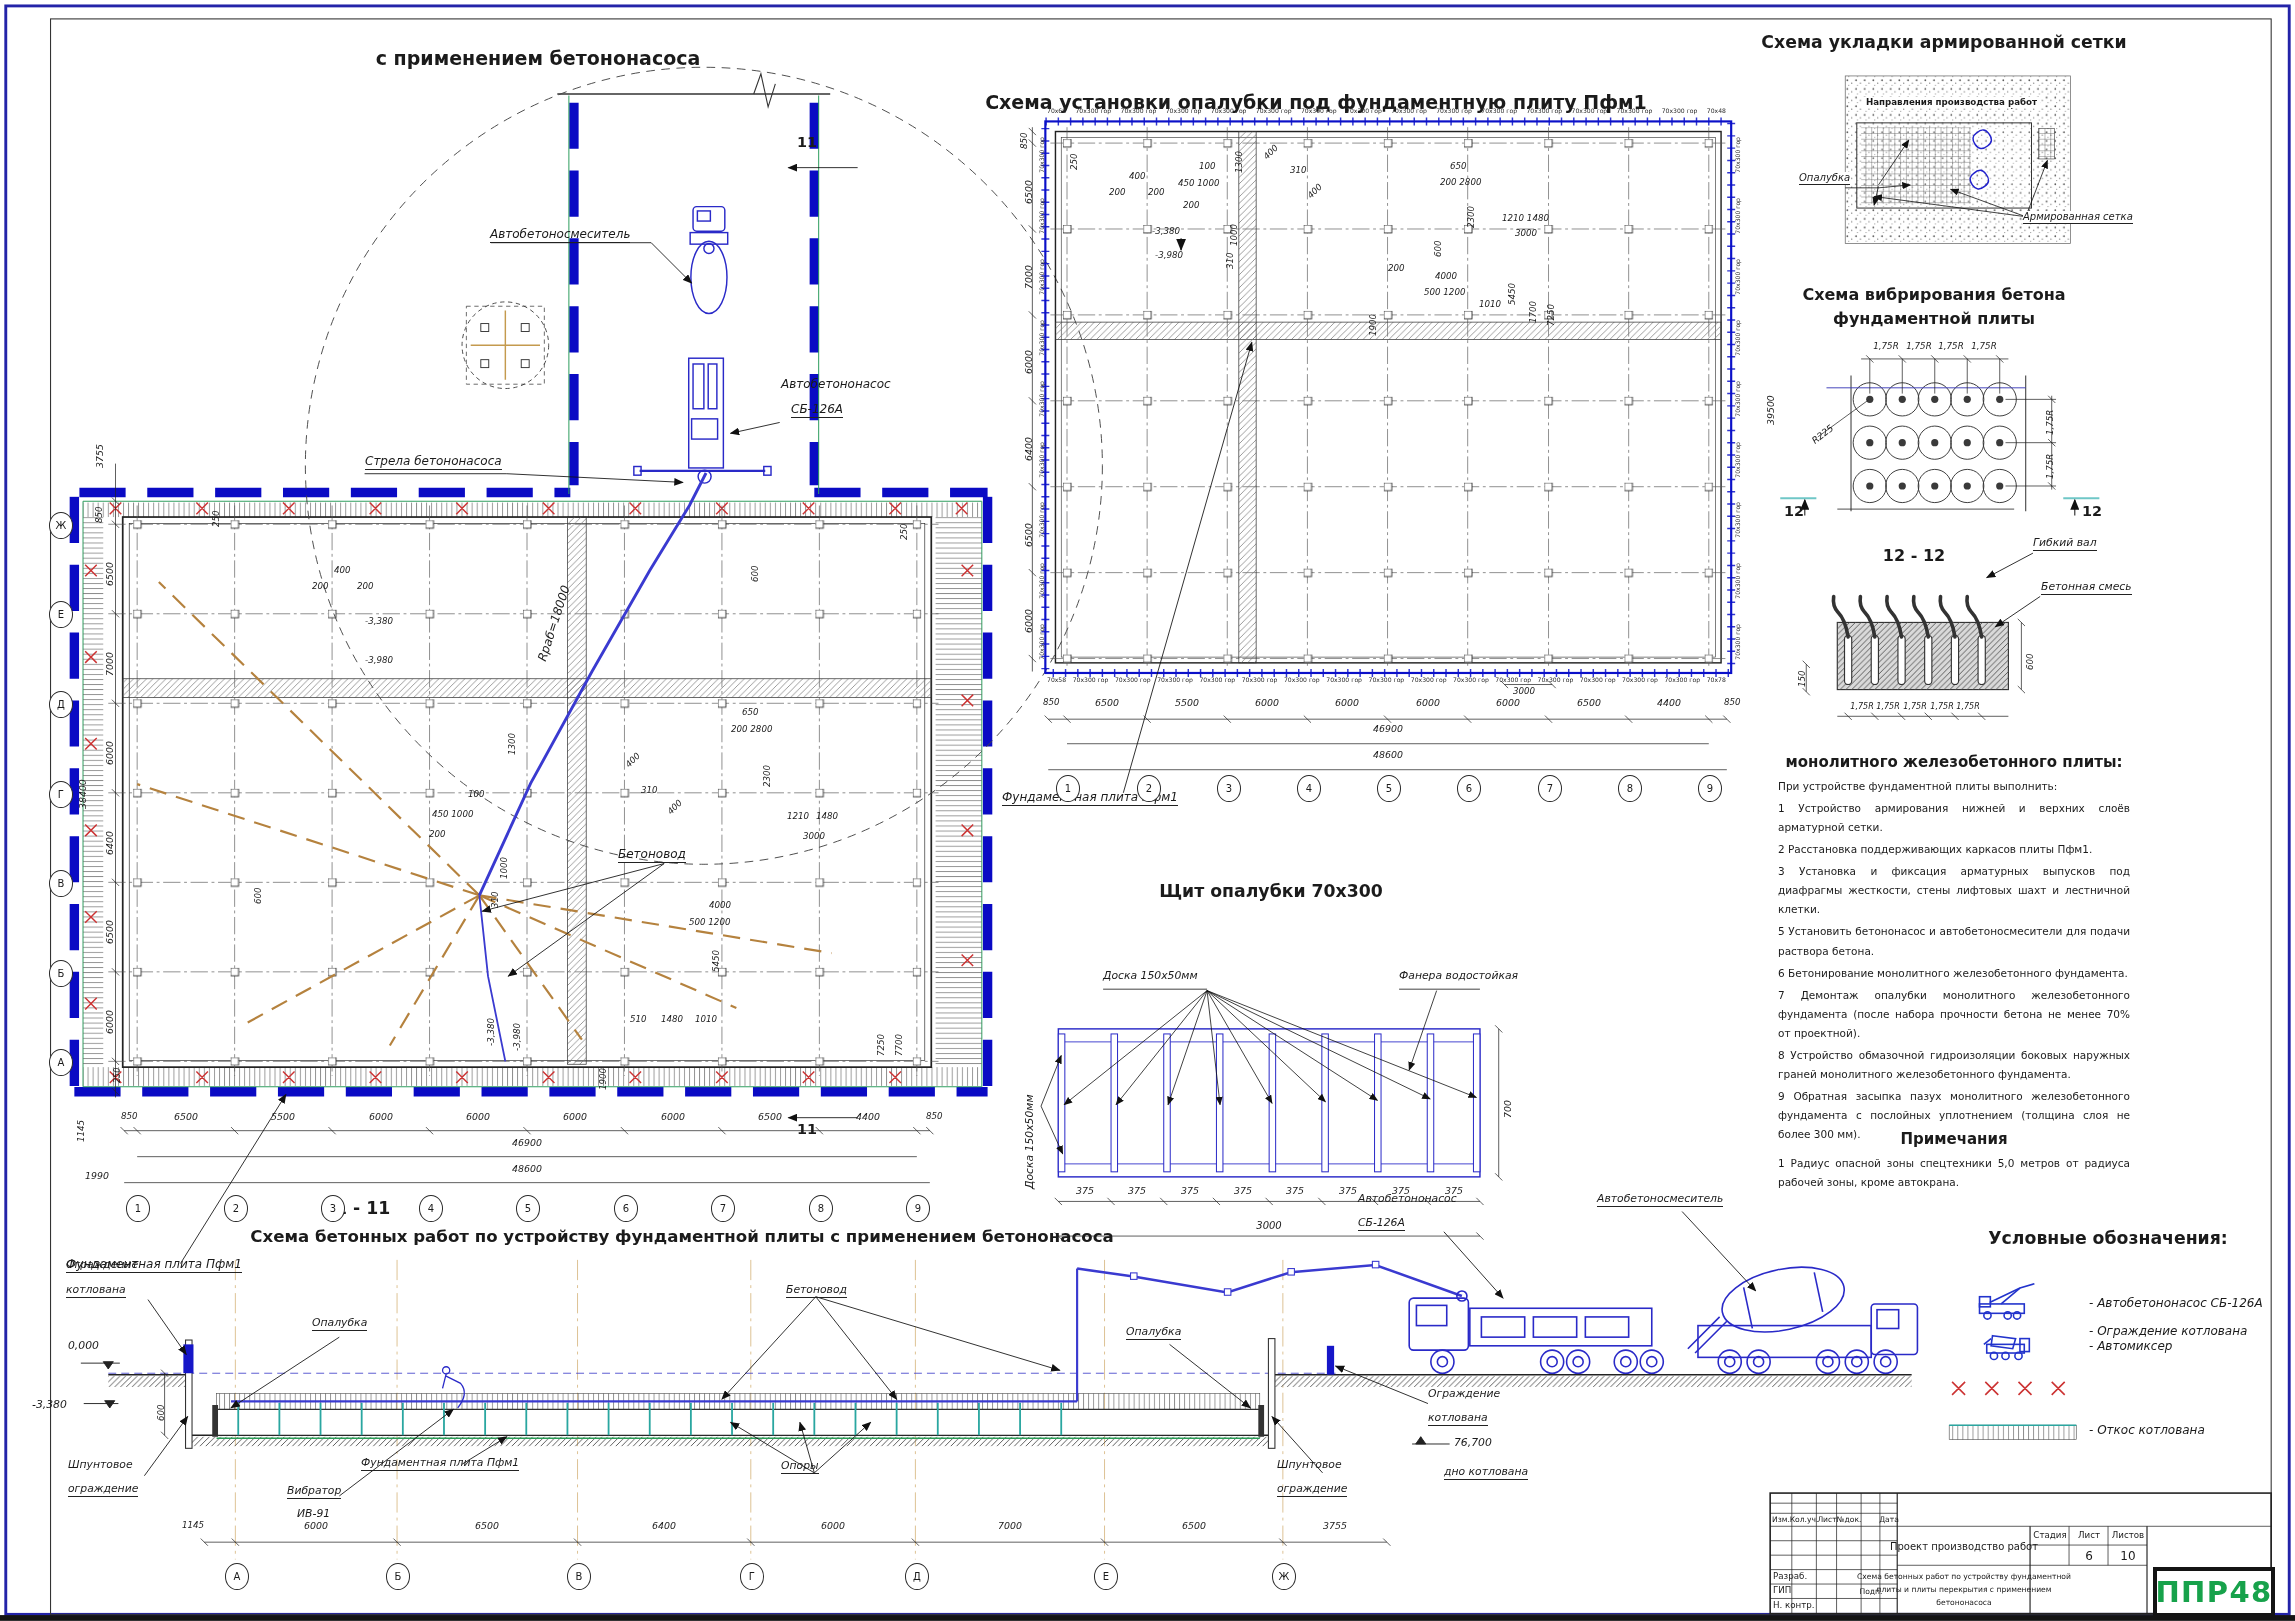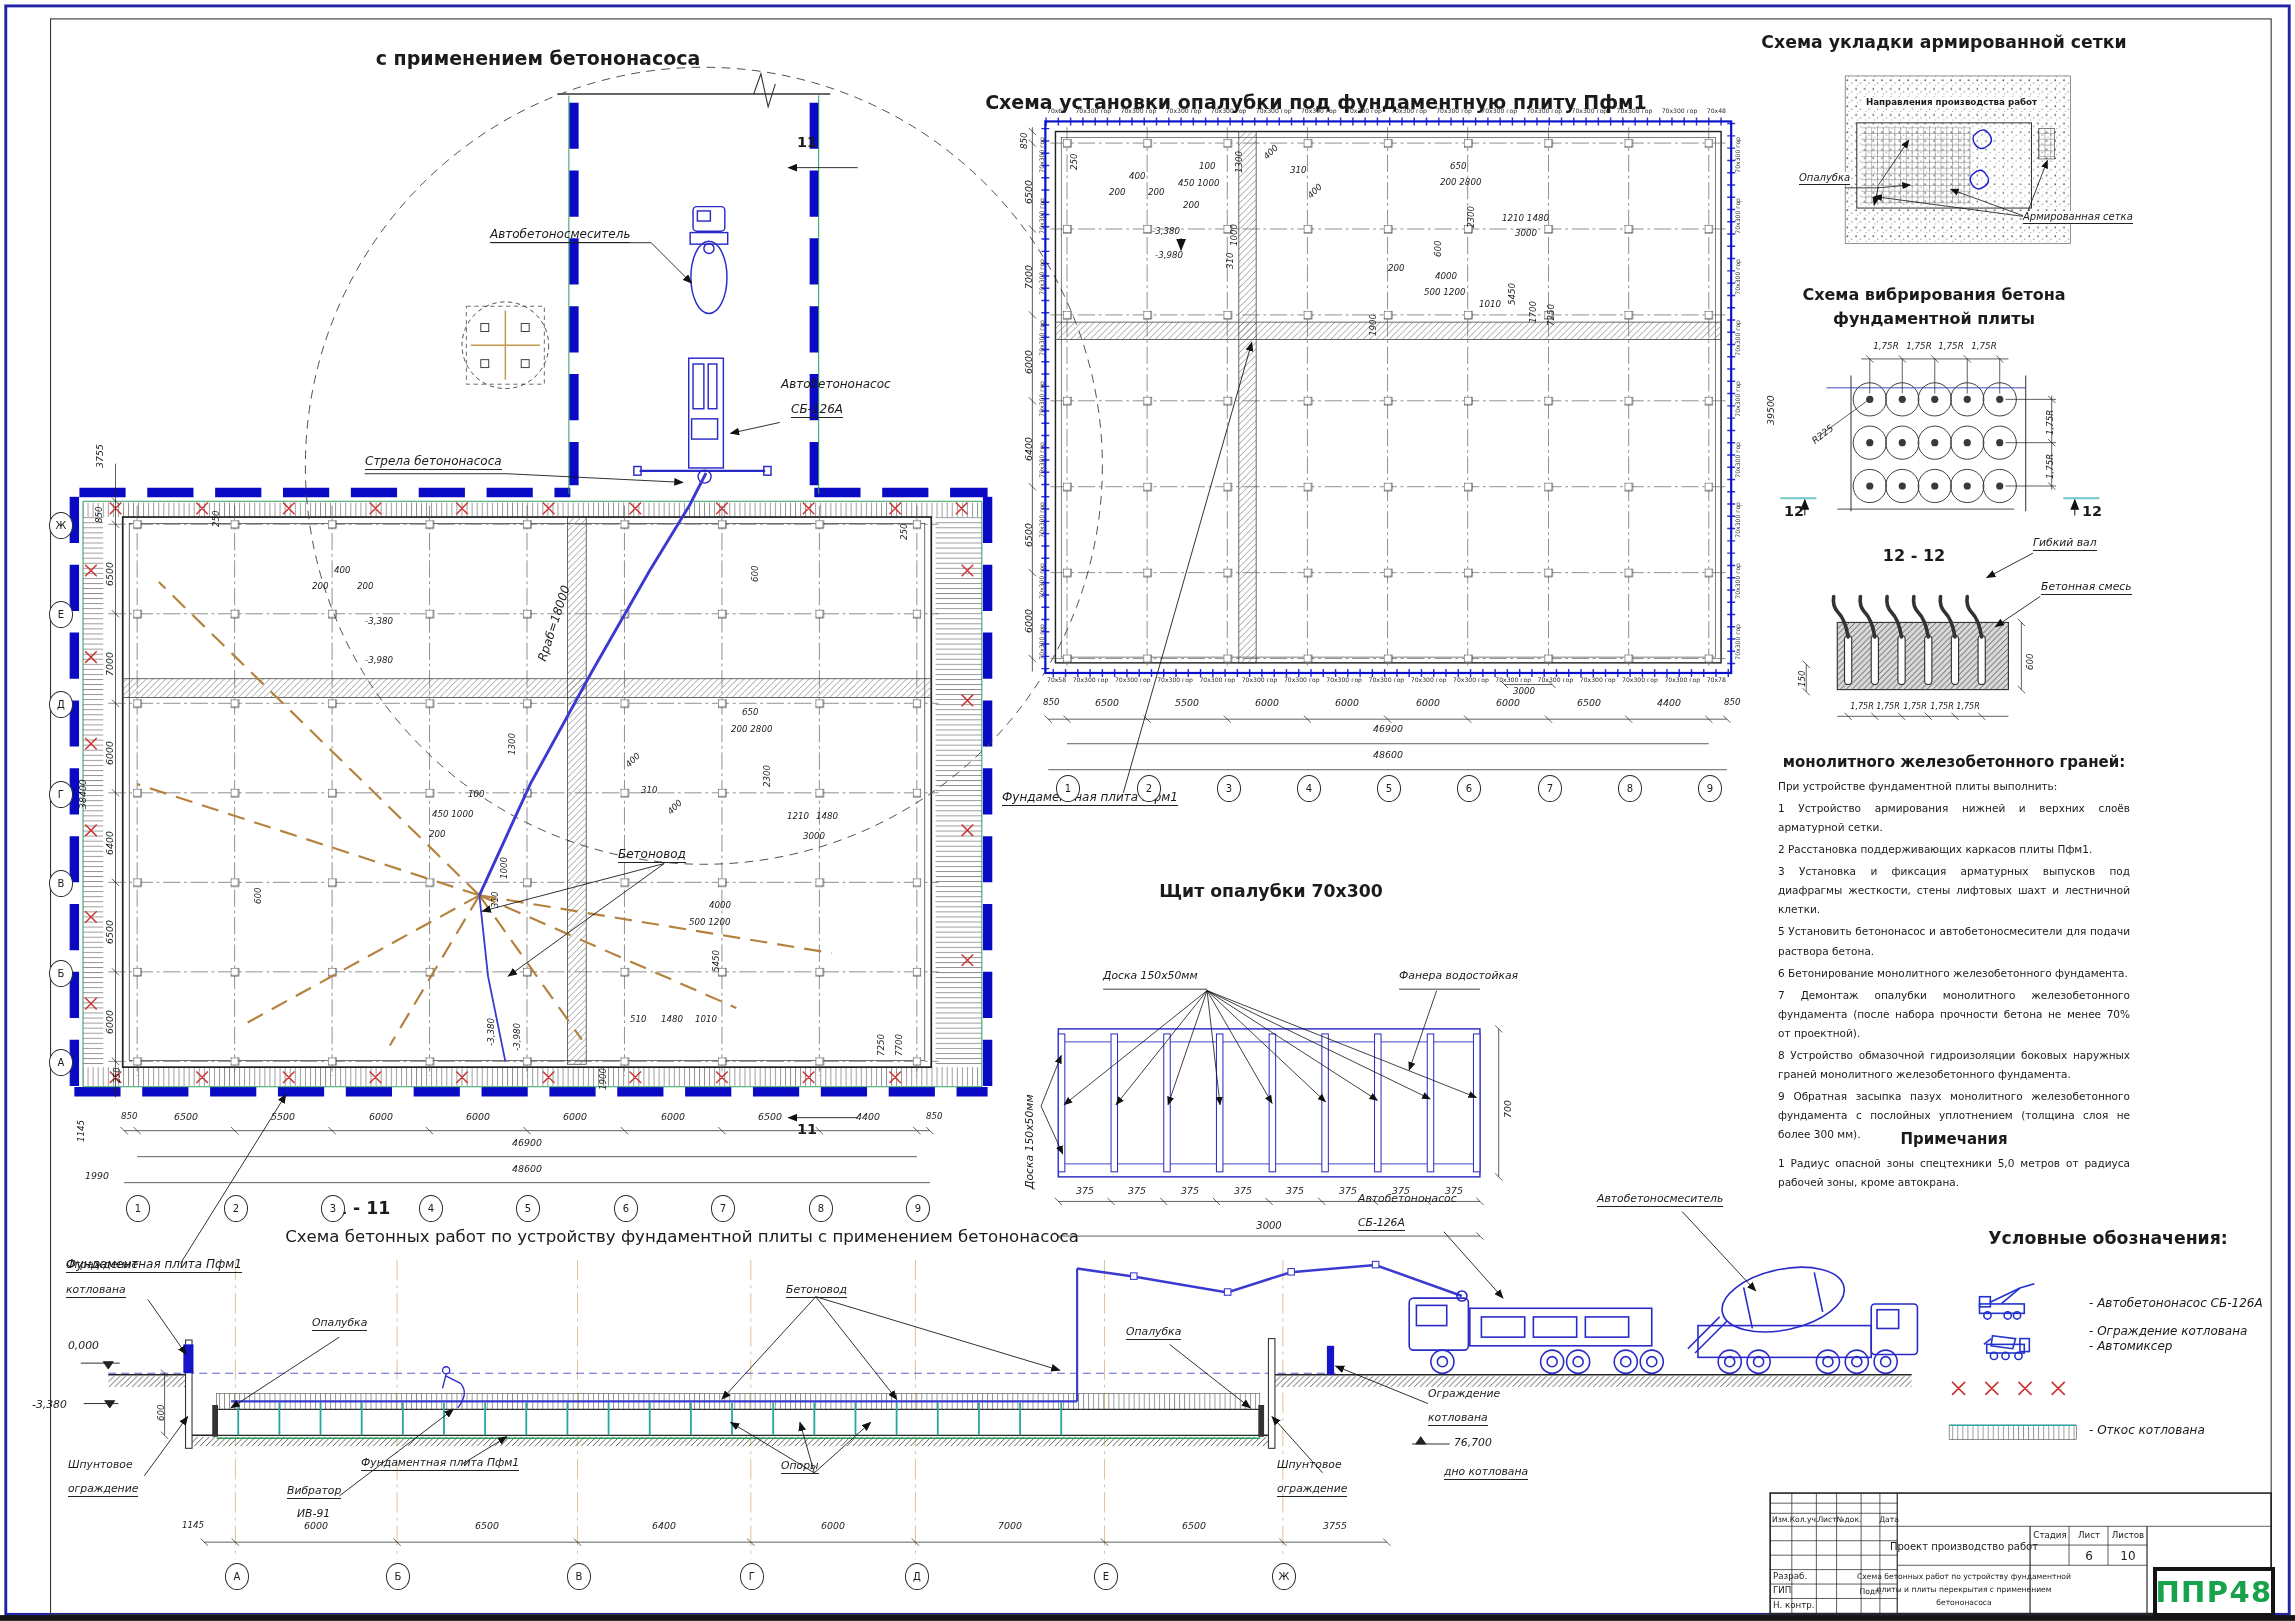--- a/index.html
+++ b/index.html
@@ -865,21 +865,21 @@
 <div class="t s15 i u" style="left:2041px;top:581px">Бетонная смесь</div>
 <div class="t s12 i r" style="left:1798px;top:687px">150</div>
 <div class="t s12 i r" style="left:2026px;top:670px">600</div>
 <div class="t s11 i c" style="left:1862px;top:703px">1,75R</div>
 <div class="t s11 i c" style="left:1888px;top:703px">1,75R</div>
 <div class="t s11 i c" style="left:1915px;top:703px">1,75R</div>
 <div class="t s11 i c" style="left:1942px;top:703px">1,75R</div>
 <div class="t s11 i c" style="left:1968px;top:703px">1,75R</div>
 
 <div class="proc">
-  <div class="hd">монолитного железобетонного граней:</div>
+  <div class="hd">монолитного железобетонного плиты:</div>
   <p>При устройстве фундаментной плиты выполнить:</p>
   <div>
         <p>1 Устройство армирования нижней и верхних слоёв арматурной сетки.</p>
         <p>2 Расстановка поддерживающих каркасов плиты Пфм1.</p>
         <p>3 Установка и фиксация арматурных выпусков под диафрагмы жесткости, стены лифтовых шахт и лестничной клетки.</p>
         <p>5 Установить бетононасос и автобетоносмесители для подачи раствора бетона.</p>
         <p>6 Бетонирование монолитного железобетонного фундамента.</p>
         <p>7 Демонтаж опалубки монолитного железобетонного фундамента (после набора прочности бетона не менее 70% от проектной).</p>
         <p>8 Устройство обмазочной гидроизоляции боковых наружных граней монолитного железобетонного фундамента.</p>
         <p>9 Обратная засыпка пазух монолитного железобетонного фундамента с послойных уплотнением (толщина слоя не более 300 мм).</p>
@@ -900,21 +900,21 @@
 <div class="t s13 i c" style="left:1190px;top:1186px">375</div>
 <div class="t s13 i c" style="left:1243px;top:1186px">375</div>
 <div class="t s13 i c" style="left:1295px;top:1186px">375</div>
 <div class="t s13 i c" style="left:1348px;top:1186px">375</div>
 <div class="t s13 i c" style="left:1401px;top:1186px">375</div>
 <div class="t s13 i c" style="left:1454px;top:1186px">375</div>
 <div class="t s14 i c" style="left:1269px;top:1220px">3000</div>
 <div class="t s13 i r" style="left:1503px;top:1118px">700</div>
 
 <div class="t s24 b" style="left:323px;top:1199px">11 - 11</div>
-<div class="t s23 b c s22" style="left:682px;top:1228px;font-size:16.6px;font-weight:normal">Схема бетонных работ по устройству фундаментной плиты с применением бетононасоса</div>
+<div class="t s23 b c s22" style="left:682px;top:1228px;font-size:16.6px;font-weight:bold">Схема бетонных работ по устройству фундаментной плиты с применением бетононасоса</div>
 <div class="t s15 i" style="left:66px;top:1259px">Ограждение</div>
 <div class="t s15 i u" style="left:66px;top:1284px">котлована</div>
 <div class="t s15 i" style="left:68px;top:1340px">0,000</div>
 <div class="t s15 i" style="left:32px;top:1399px">-3,380</div>
 <div class="t s12 i r" style="left:157px;top:1421px">600</div>
 <div class="t s15 i u" style="left:312px;top:1317px">Опалубка</div>
 <div class="t s15 i u" style="left:786px;top:1284px">Бетоновод</div>
 <div class="t s15 i u" style="left:781px;top:1460px">Опоры</div>
 <div class="t s15 i u" style="left:361px;top:1457px">Фундаментная плита Пфм1</div>
 <div class="t s15 i u" style="left:287px;top:1485px">Вибратор</div>

